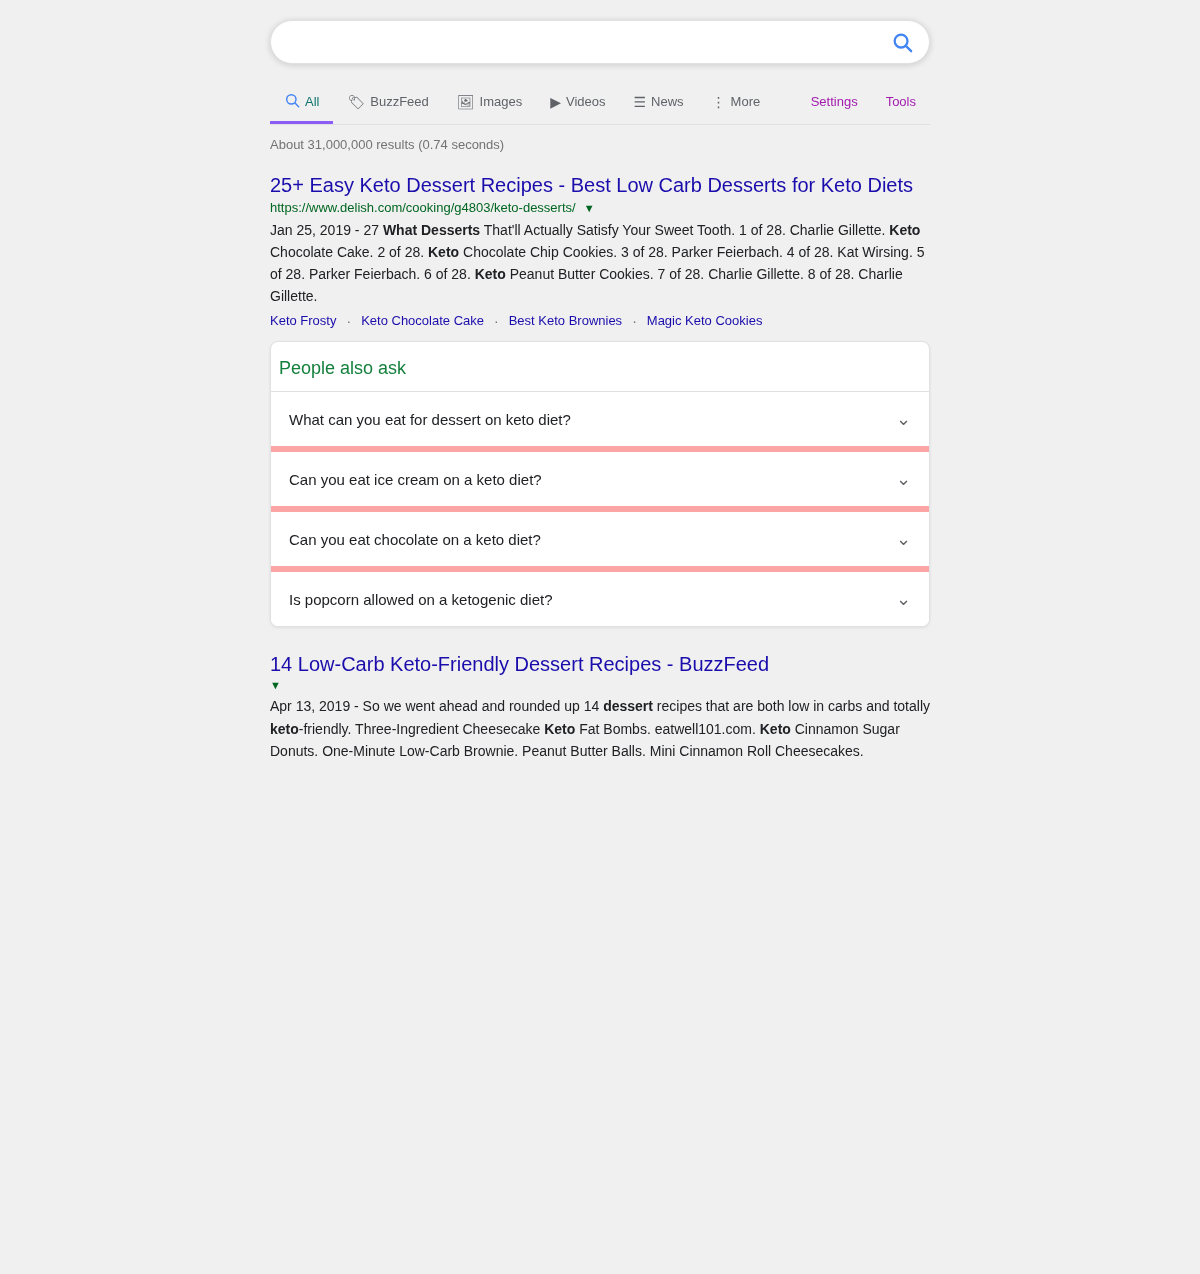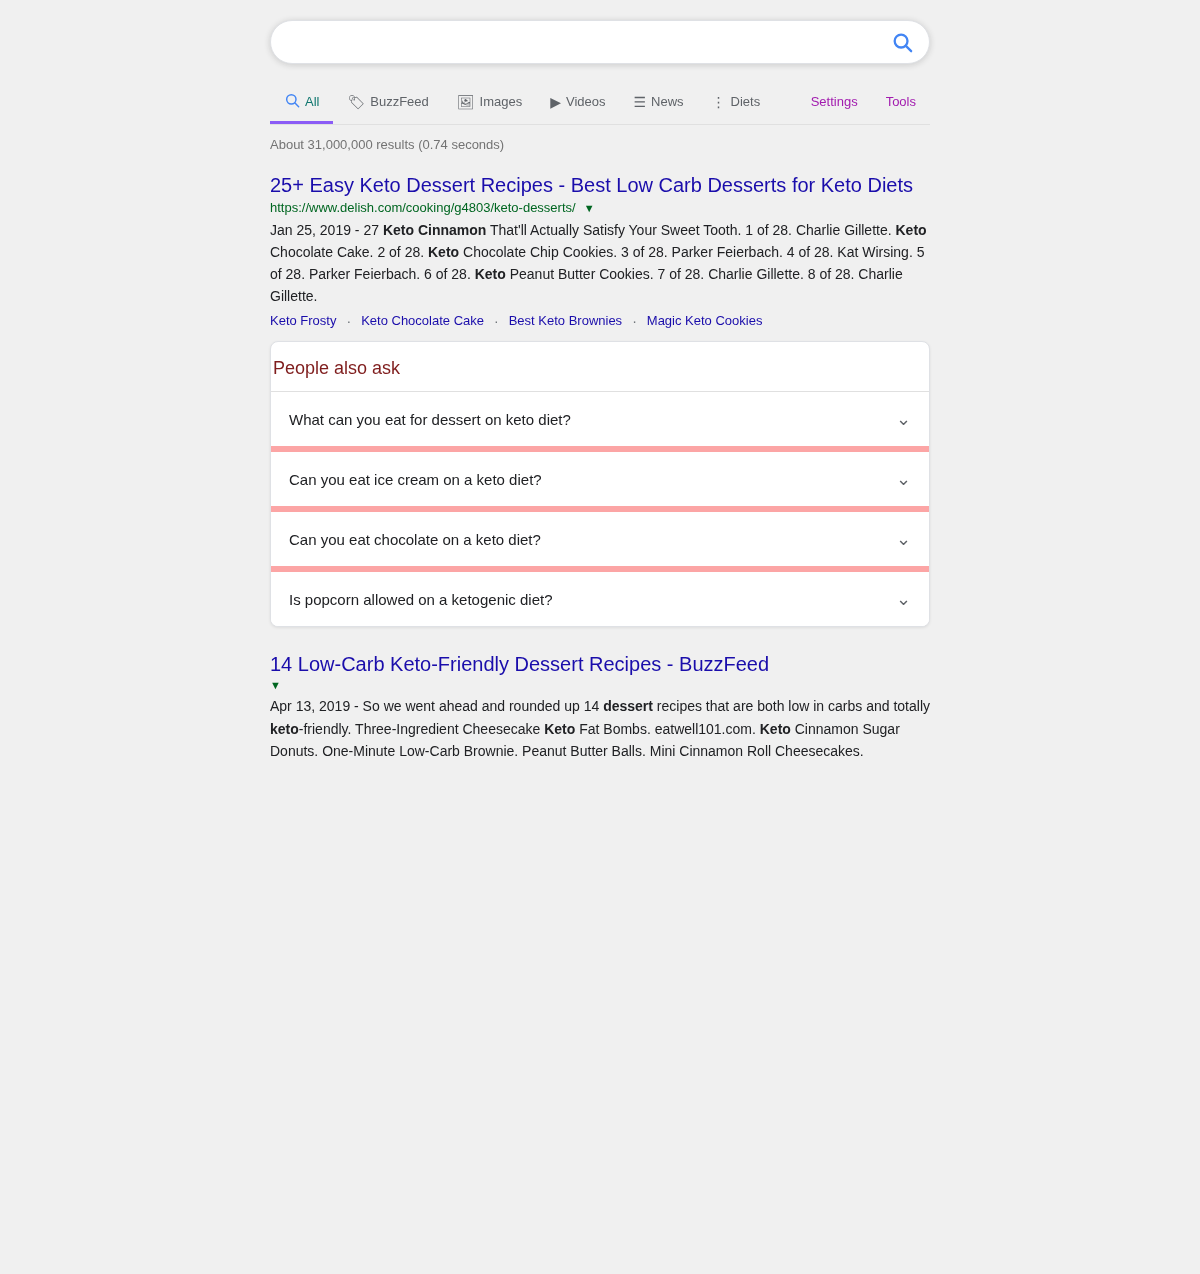--- a/index.html
+++ b/index.html
@@ -148,23 +148,23 @@
     
     .paa-box {
       background: #fff;
       border: 1px solid #dfe1e5;
       border-radius: 8px;
       margin-bottom: 24px;
       overflow: hidden;
       box-shadow: 0 1px 3px rgba(0,0,0,0.08);
     }
     .paa-header {
-      padding: 16px 18px 12px 2px;
+      padding: 16px 18px 12px 8px;
       font-size: 18px;
-      color: #7f1d1d;
+      color: #15803d;
       font-weight: normal;
       border-bottom: 1px solid #e0e0e0;
     }
     .paa-item {
       display: flex;
       justify-content: space-between;
       align-items: center;
       padding: 16px 18px;
       border-bottom: 6px solid #fca5a5;
       cursor: pointer;
@@ -225,21 +225,21 @@
     <a class="nav-tab" href="#">
       <span class="nav-tab-icon">▶</span>
       <span>Videos</span>
     </a>
     <a class="nav-tab" href="#">
       <span class="nav-tab-icon">☰</span>
       <span>News</span>
     </a>
     <a class="nav-tab" href="#">
       <span class="nav-tab-icon">⋮</span>
-      <span>Diets</span>
+      <span>More</span>
     </a>
     <div class="nav-settings">
       <a class="nav-tab" href="#">
         <span>Settings</span>
       </a>
       <a class="nav-tab" href="#">
         <span>Tools</span>
       </a>
     </div>
   </nav>
@@ -248,21 +248,21 @@
 
   <div class="result-block">
     <div class="result-title">
       <a href="#">25+ Easy Keto Dessert Recipes - Best Low Carb Desserts for Keto Diets</a>
     </div>
     <div class="result-url-row">
       <span class="result-url">https://www.delish.com/cooking/g4803/keto-desserts/</span>
       <span class="result-url-arrow">▼</span>
     </div>
     <div class="result-snippet">
-      Jan 25, 2019 - 27 <b>Keto Cinnamon</b> That'll Actually Satisfy Your Sweet Tooth. 1 of 28. Charlie Gillette. <b>Keto</b> Chocolate Cake. 2 of 28. <b>Keto</b> Chocolate Chip Cookies. 3 of 28. Parker Feierbach. 4 of 28. Kat Wirsing. 5 of 28. Parker Feierbach. 6 of 28. <b>Keto</b> Peanut Butter Cookies. 7 of 28. Charlie Gillette. 8 of 28. Charlie Gillette.
+      Jan 25, 2019 - 27 <b>What Desserts</b> That'll Actually Satisfy Your Sweet Tooth. 1 of 28. Charlie Gillette. <b>Keto</b> Chocolate Cake. 2 of 28. <b>Keto</b> Chocolate Chip Cookies. 3 of 28. Parker Feierbach. 4 of 28. Kat Wirsing. 5 of 28. Parker Feierbach. 6 of 28. <b>Keto</b> Peanut Butter Cookies. 7 of 28. Charlie Gillette. 8 of 28. Charlie Gillette.
     </div>
     <div class="result-sitelinks">
       <a href="#" class="result-sitelink">Keto Frosty</a>
       <span class="sitelink-dot">·</span>
       <a href="#" class="result-sitelink">Keto Chocolate Cake</a>
       <span class="sitelink-dot">·</span>
       <a href="#" class="result-sitelink">Best Keto Brownies</a>
       <span class="sitelink-dot">·</span>
       <a href="#" class="result-sitelink">Magic Keto Cookies</a>
     </div>

